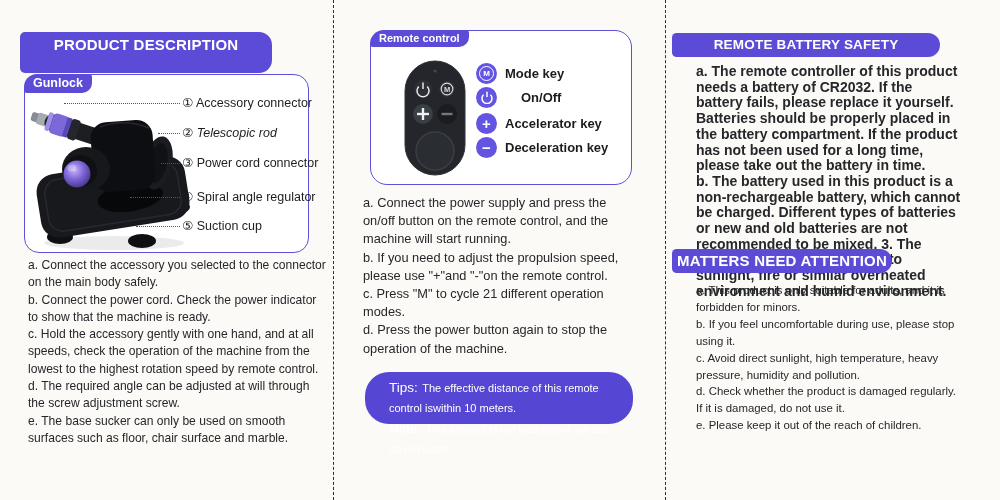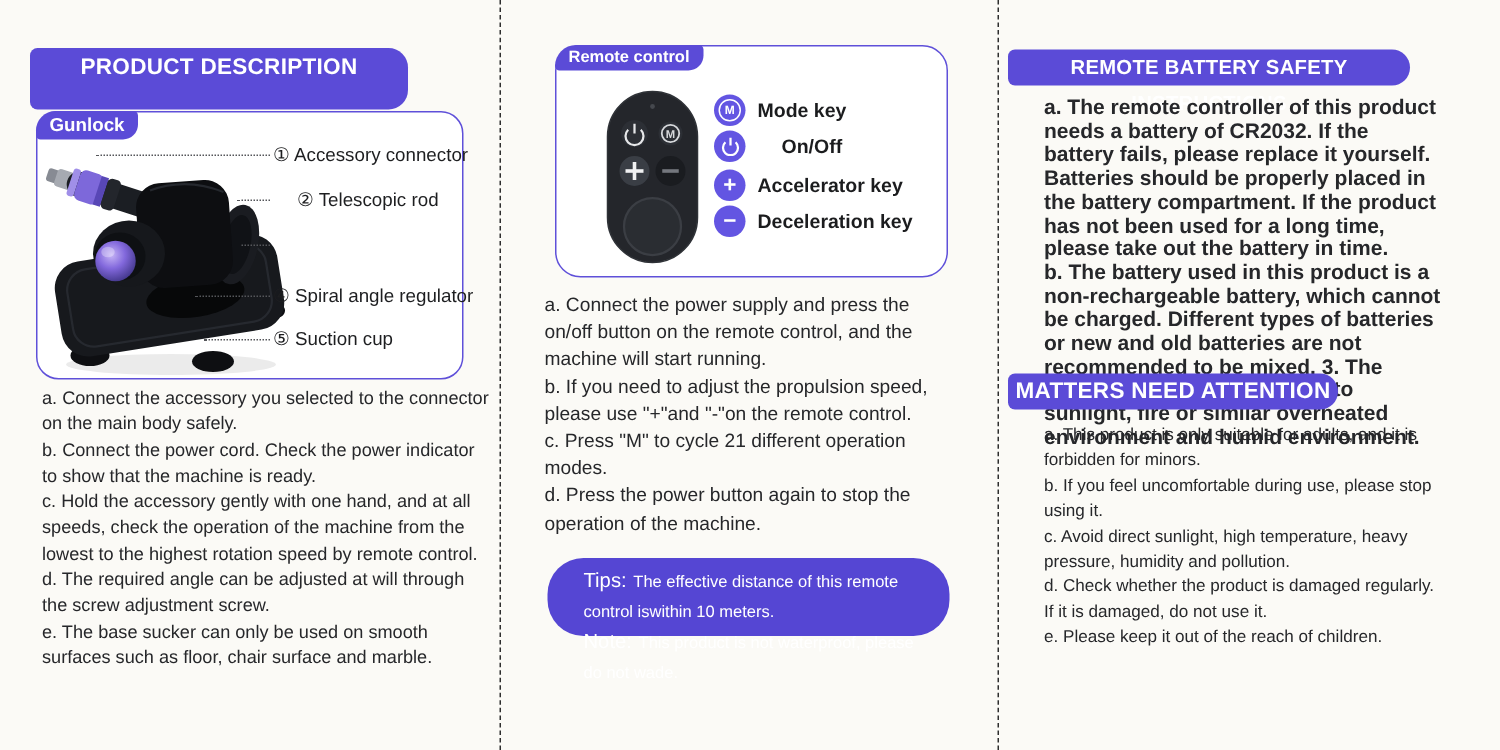--- a/index.html
+++ b/index.html
@@ -84,23 +84,27 @@
   <div class="leader" style="left:64px;top:103px;width:116px;"></div>
   <div class="leader" style="left:158px;top:133px;width:22px;"></div>
   <div class="leader" style="left:161px;top:163px;width:19px;"></div>
   <div class="leader" style="left:130px;top:197px;width:50px;"></div>
   <div class="leader" style="left:136px;top:226px;width:44px;"></div>
 
   <div class="plabel" style="left:182px;top:95px;">
     <span class="pnum">①</span>
     <span>Accessory connector</span>
   </div>
-  <div class="plabel" style="left:198px;top:125px;">
+  <div class="plabel" style="left:182px;top:125px;font-style:italic;">
     <span class="pnum">②</span>
     <span>Telescopic rod</span>
+  </div>
+  <div class="plabel" style="left:182px;top:155px;">
+    <span class="pnum">③</span>
+    <span>Power cord connector</span>
   </div>
   <div class="plabel" style="left:182px;top:189px;">
     <span class="pnum">④</span>
     <span>Spiral angle regulator</span>
   </div>
   <div class="plabel" style="left:182px;top:218px;">
     <span class="pnum">⑤</span>
     <span>Suction cup</span>
   </div>
 

